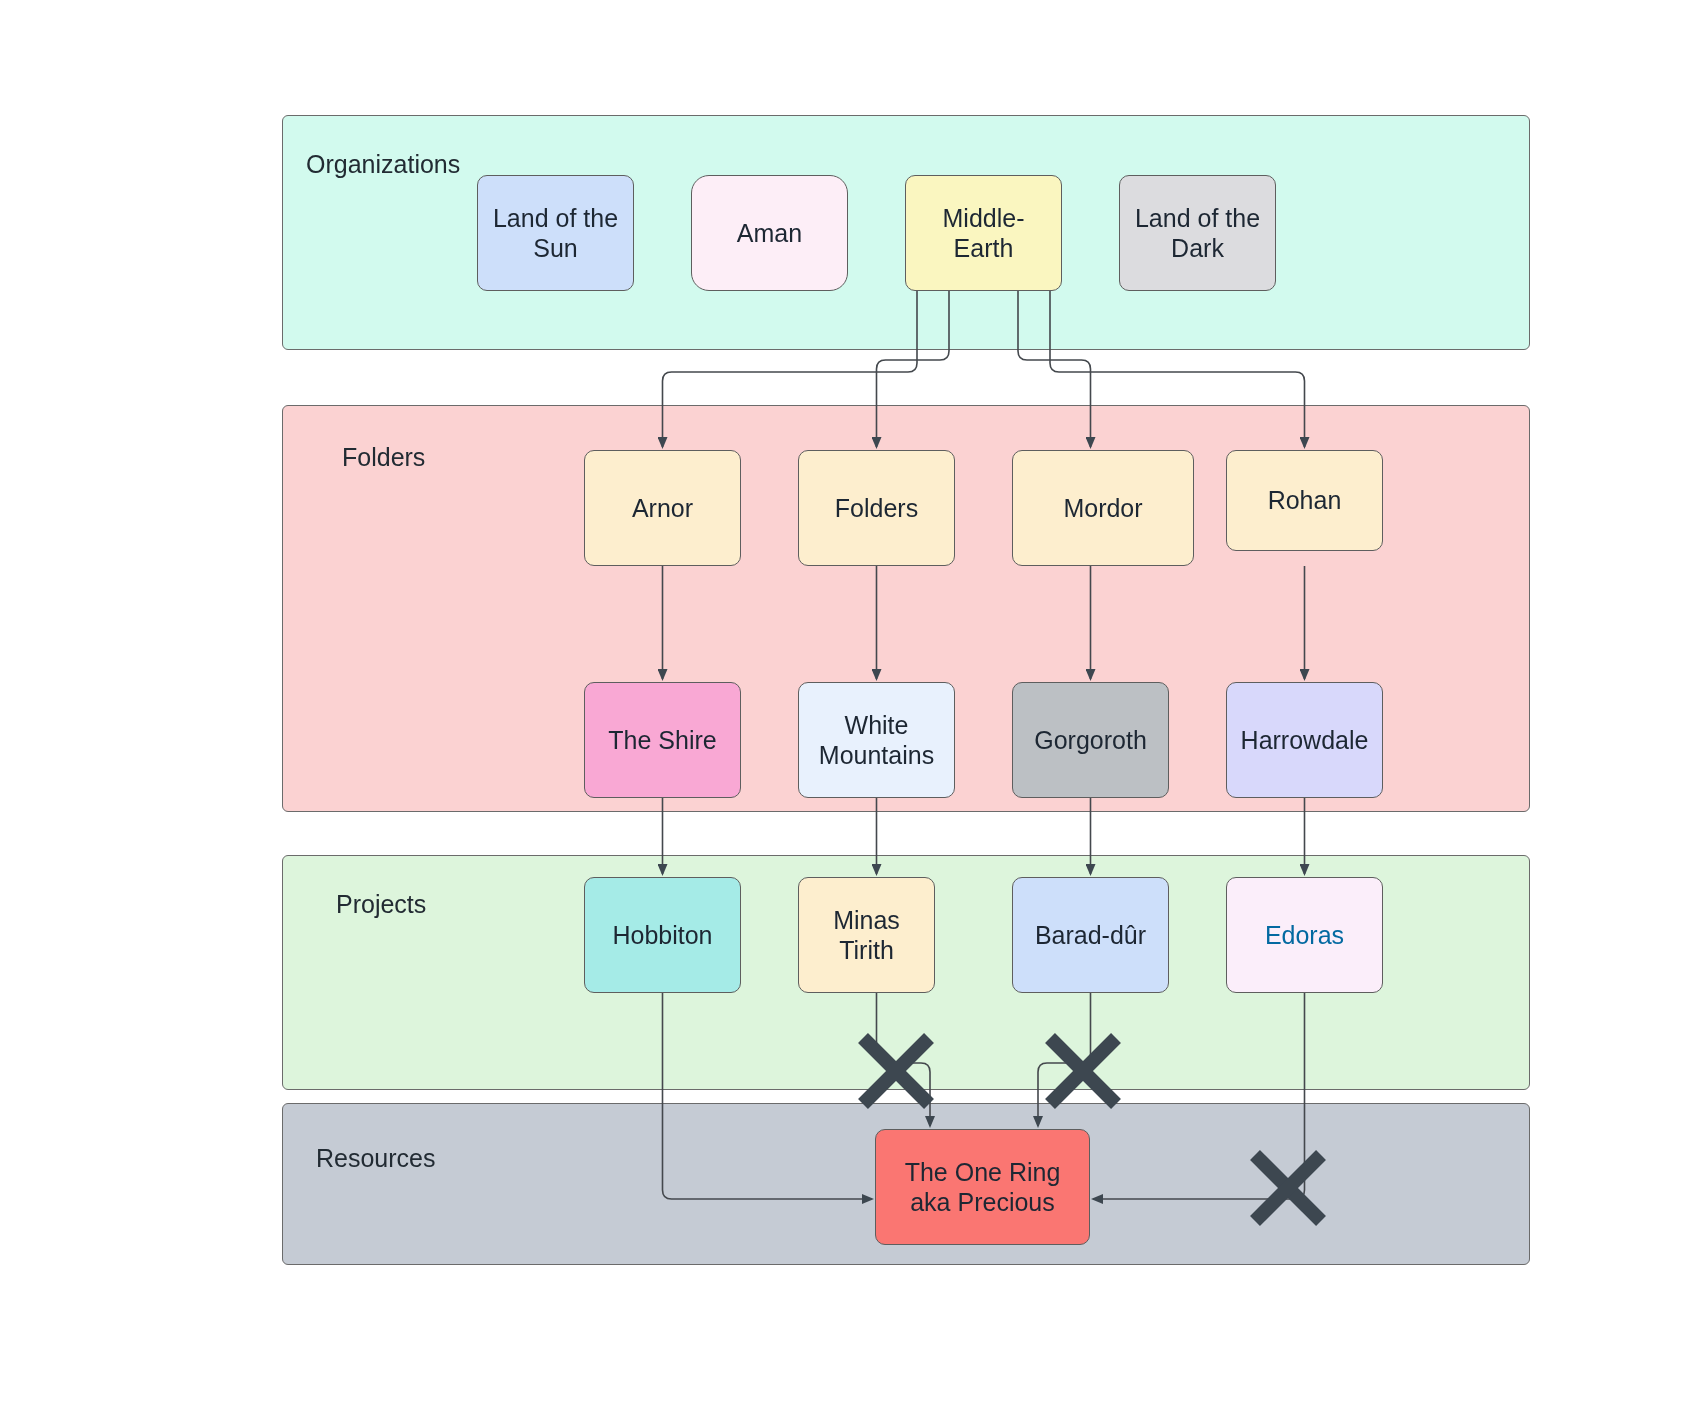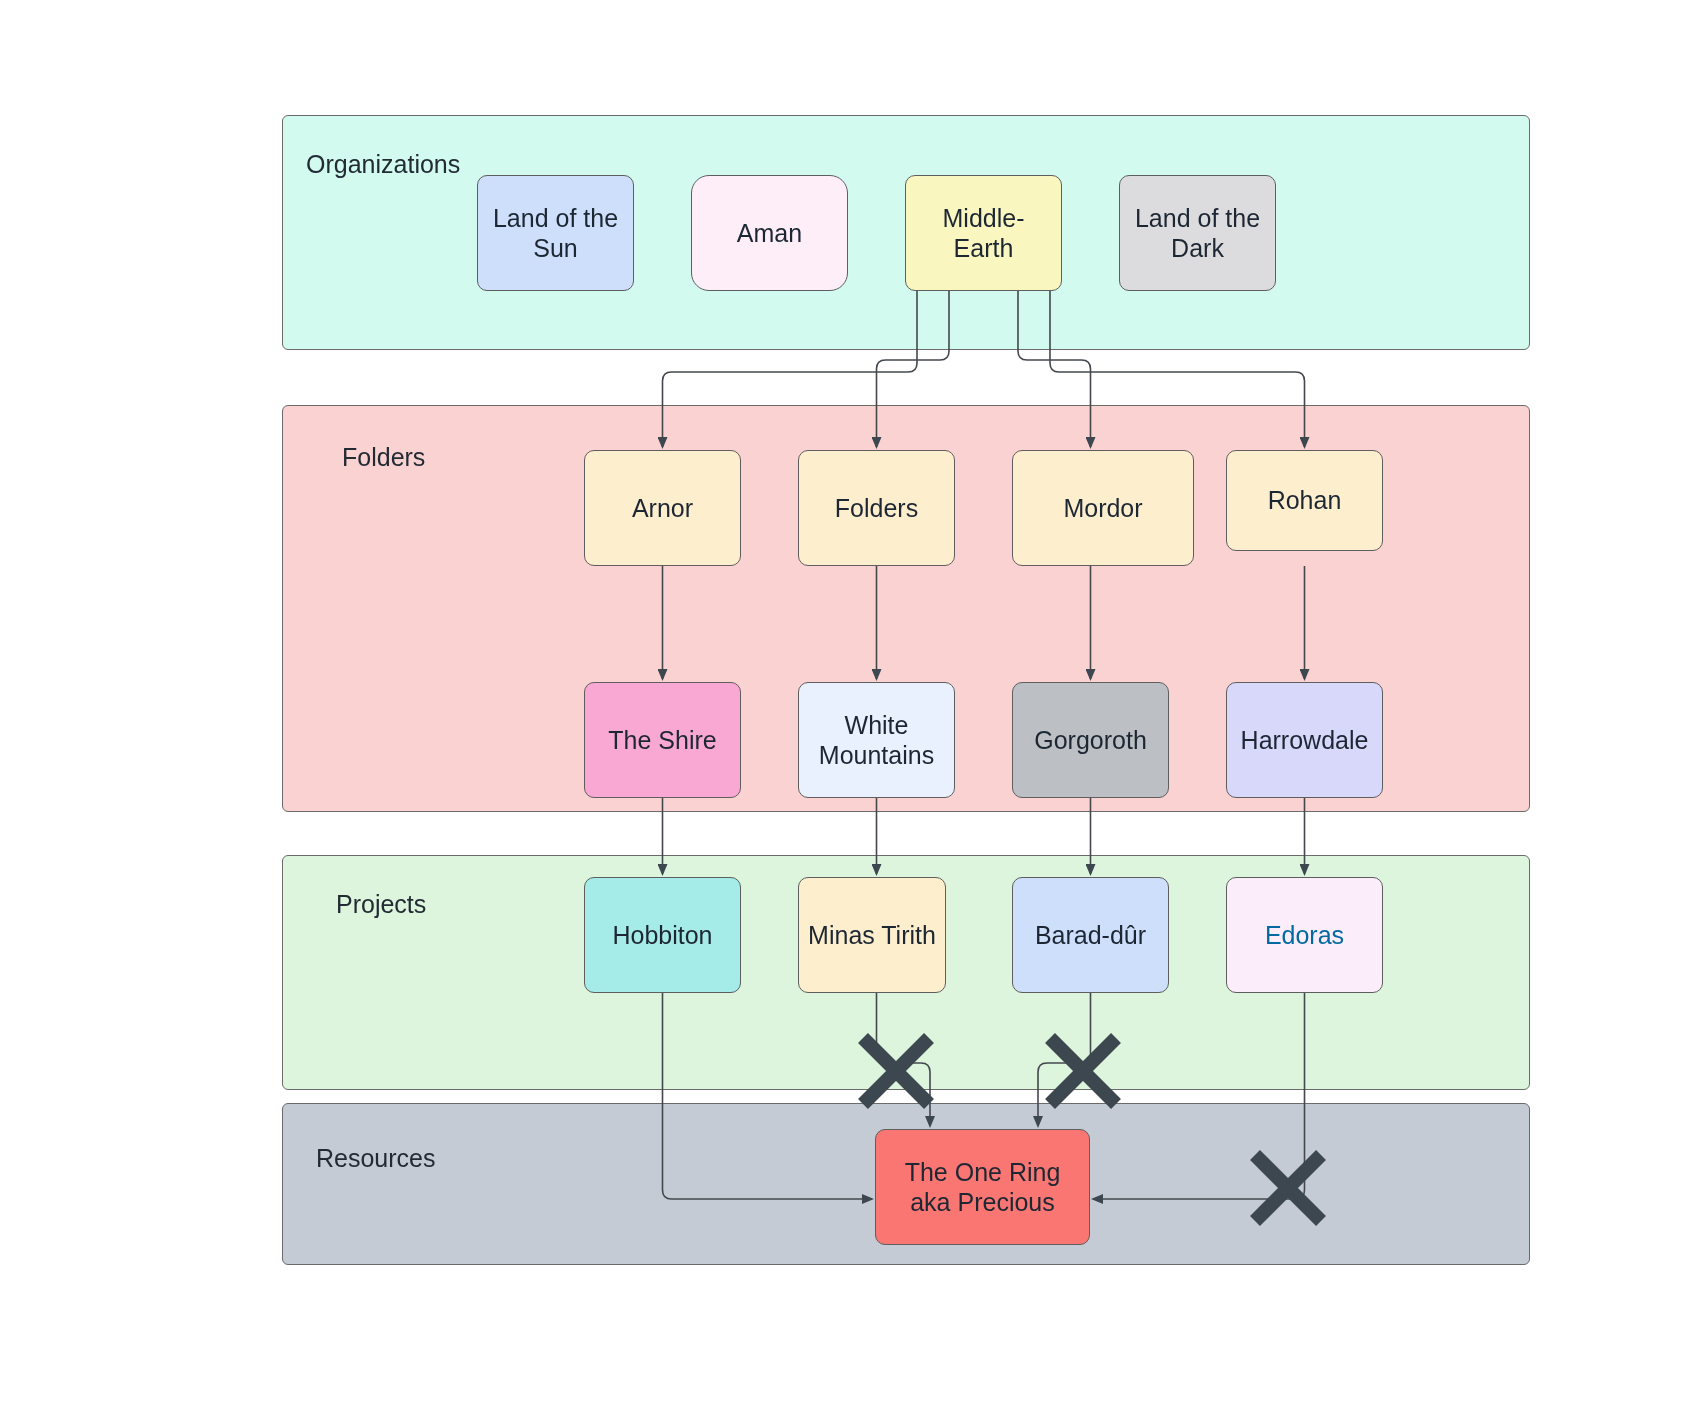--- a/index.html
+++ b/index.html
@@ -186,21 +186,21 @@
       <div class="node" id="node-harrowdale" style="left: 1226px; top: 682px; width: 157px; height: 116px; background: rgb(216, 216, 251); border-color: rgb(94, 94, 94); color: rgb(29, 39, 51);">
         <div>
           <span>Harrowdale</span>
         </div>
       </div>
       <div class="node" id="node-hobbiton" style="left: 584px; top: 877px; width: 157px; height: 116px; background: rgb(165, 235, 231); border-color: rgb(94, 94, 94); color: rgb(29, 39, 51);">
         <div>
           <span>Hobbiton</span>
         </div>
       </div>
-      <div class="node" id="node-minas-tirith" style="left: 798px; top: 877px; width: 148px; height: 116px; background: rgb(253, 238, 206); border-color: rgb(94, 94, 94); color: rgb(29, 39, 51);">
+      <div class="node" id="node-minas-tirith" style="left: 798px; top: 877px; width: 137px; height: 116px; background: rgb(253, 238, 206); border-color: rgb(94, 94, 94); color: rgb(29, 39, 51);">
         <div>
           <span>Minas Tirith</span>
         </div>
       </div>
       <div class="node" id="node-barad-dur" style="left: 1012px; top: 877px; width: 157px; height: 116px; background: rgb(205, 223, 250); border-color: rgb(94, 94, 94); color: rgb(29, 39, 51);">
         <div>
           <span>Barad-dûr</span>
         </div>
       </div>
       <div class="node" id="node-edoras" style="left: 1226px; top: 877px; width: 157px; height: 116px; background: rgb(251, 238, 250); border-color: rgb(94, 94, 94); color: #0369a1;">

